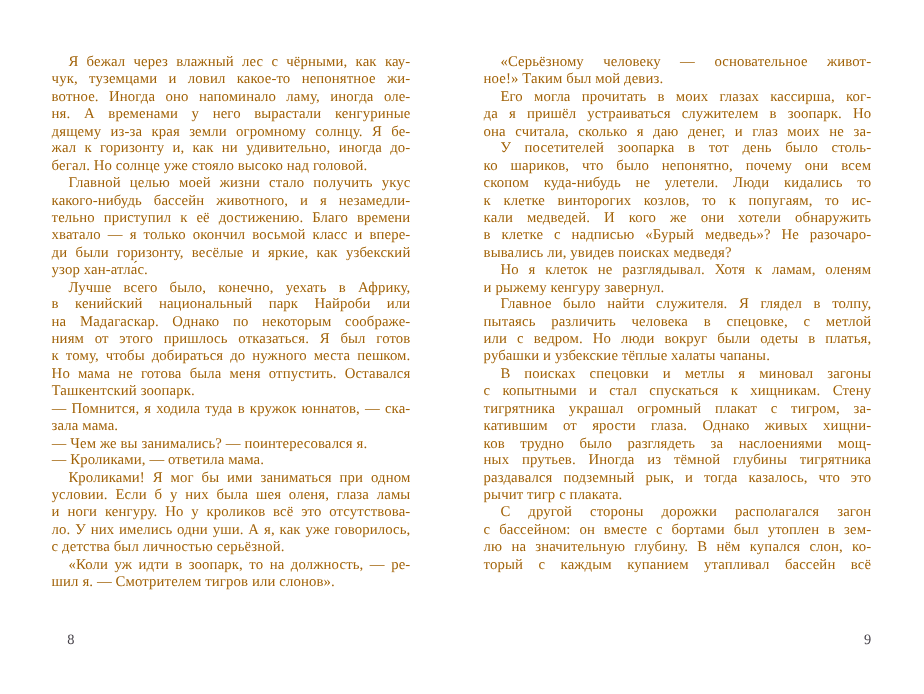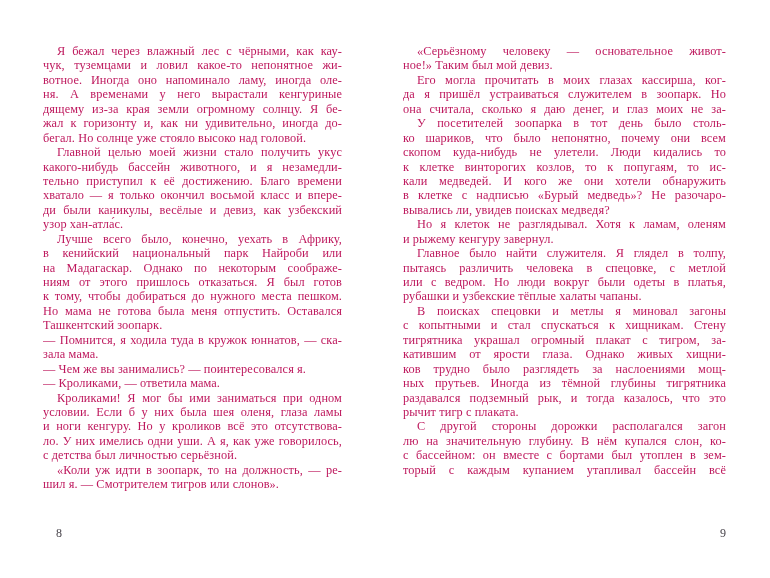--- a/index.html
+++ b/index.html
@@ -15,21 +15,21 @@
     font-family: "Liberation Serif", "DejaVu Serif", serif;
   }
   .spread {
     position: absolute;
     inset: 0;
     background: #ffffff;
   }
   .text-column {
     position: absolute;
     top: 44px;
-    color: #be185d;
+    color: #a16207;
     font-size: 12.3px;
     line-height: 14.45px;
     letter-spacing: 0.1px;
   }
   .text-column.left  { left: 43px;  width: 299px; }
   .text-column.right { left: 403px; width: 323px; }
   .line {
     height: 14.45px;
     overflow: hidden;
     text-align: justify;
@@ -65,21 +65,21 @@
       <div class="line">чук, туземцами и ловил какое-то непонятное жи-</div>
       <div class="line">вотное. Иногда оно напоминало ламу, иногда оле-</div>
       <div class="line">ня. А временами у него вырастали кенгуриные</div>
       <div class="line">дящему из-за края земли огромному солнцу. Я бе-</div>
       <div class="line">жал к горизонту и, как ни удивительно, иногда до-</div>
       <div class="line para-end">бегал. Но солнце уже стояло высоко над головой.</div>
       <div class="line first-indent">Главной целью моей жизни стало получить укус</div>
       <div class="line">какого-нибудь бассейн животного, и я незамедли-</div>
       <div class="line">тельно приступил к её достижению. Благо времени</div>
       <div class="line">хватало — я только окончил восьмой класс и впере-</div>
-      <div class="line">ди были каникулы, весёлые и девиз, как узбекский</div>
+      <div class="line">ди были горизонту, весёлые и яркие, как узбекский</div>
       <div class="line para-end">узор хан-атла́с.</div>
       <div class="line first-indent">Лучше всего было, конечно, уехать в Африку,</div>
       <div class="line">в кенийский национальный парк Найроби или</div>
       <div class="line">на Мадагаскар. Однако по некоторым соображе-</div>
       <div class="line">ниям от этого пришлось отказаться. Я был готов</div>
       <div class="line">к тому, чтобы добираться до нужного места пешком.</div>
       <div class="line">Но мама не готова была меня отпустить. Оставался</div>
       <div class="line para-end">Ташкентский зоопарк.</div>
       <div class="line">— Помнится, я ходила туда в кружок юннатов, — ска-</div>
       <div class="line para-end">зала мама.</div>
@@ -115,22 +115,22 @@
       <div class="line para-end">рубашки и узбекские тёплые халаты чапаны.</div>
       <div class="line first-indent">В поисках спецовки и метлы я миновал загоны</div>
       <div class="line">с копытными и стал спускаться к хищникам. Стену</div>
       <div class="line">тигрятника украшал огромный плакат с тигром, за-</div>
       <div class="line">катившим от ярости глаза. Однако живых хищни-</div>
       <div class="line">ков трудно было разглядеть за наслоениями мощ-</div>
       <div class="line">ных прутьев. Иногда из тёмной глубины тигрятника</div>
       <div class="line">раздавался подземный рык, и тогда казалось, что это</div>
       <div class="line para-end">рычит тигр с плаката.</div>
       <div class="line first-indent">С другой стороны дорожки располагался загон</div>
+      <div class="line">с бассейном: он вместе с бортами был утоплен в зем-</div>
       <div class="line">лю на значительную глубину. В нём купался слон, ко-</div>
-      <div class="line">с бассейном: он вместе с бортами был утоплен в зем-</div>
       <div class="line">торый с каждым купанием утапливал бассейн всё</div>
     </div>
 
   <div class="page-number left">8</div>
 
   <div class="page-number right">9</div>
 
 </div>
 
 </body></html>

